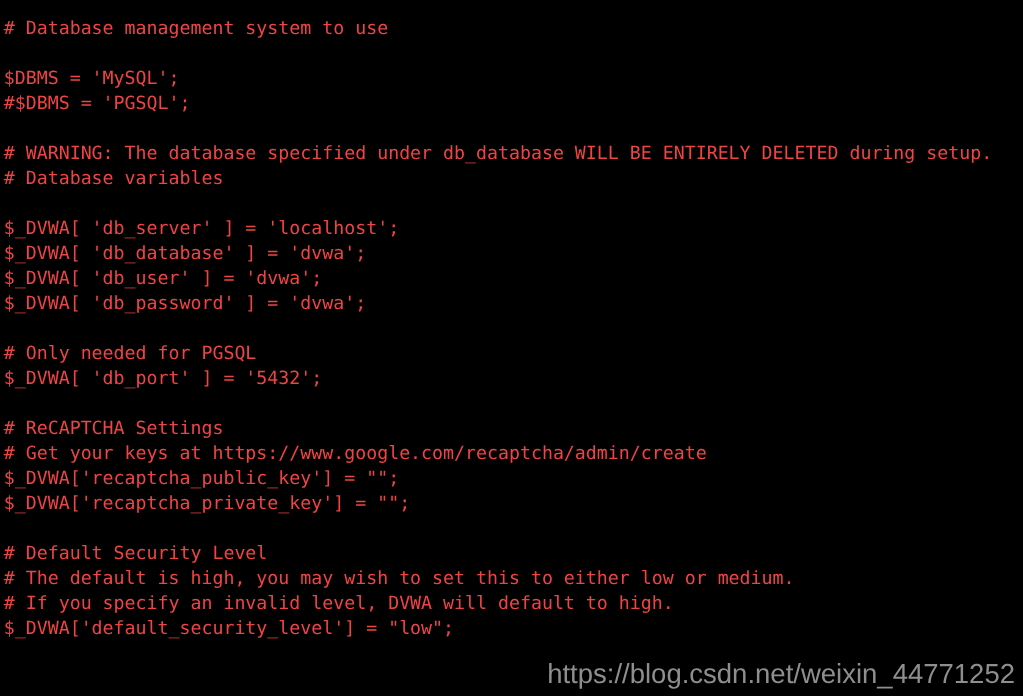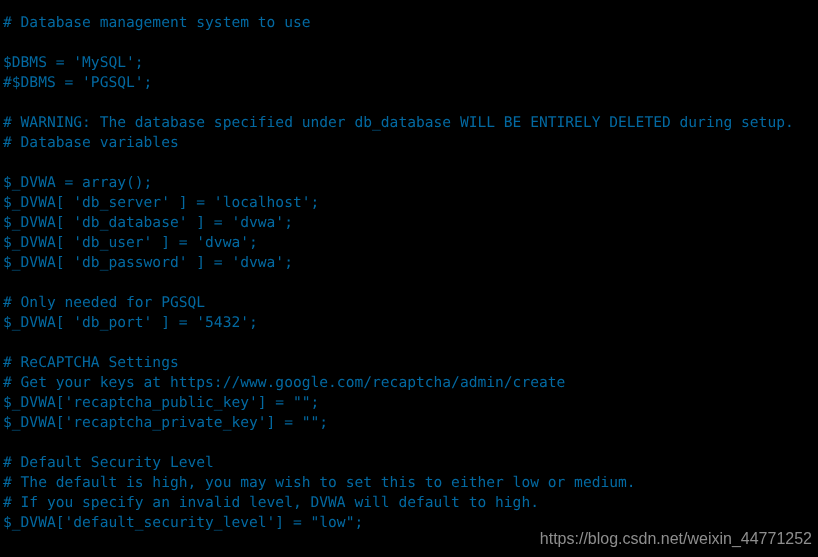--- a/index.html
+++ b/index.html
@@ -22,53 +22,52 @@
     height: 557px;
     background: #000000;
     padding: 13px 0 0 3px;
     box-sizing: border-box;
   }
   .code-line {
     font-family: "DejaVu Sans Mono", "Liberation Mono", monospace;
     font-size: 14.6px;
     line-height: 20px;
     height: 20px;
-    color: #0369a1;
+    color: #ef4444;
     white-space: pre;
     letter-spacing: 0px;
     text-rendering: geometricPrecision;
   }
   .code-line.blank {
     color: transparent;
   }
   #watermark {
     position: absolute;
     right: 6px;
     bottom: 8px;
     font-family: "Liberation Sans", "DejaVu Sans", sans-serif;
-    font-size: 16px;
+    font-size: 22px;
     line-height: 20px;
     color: #8e8e8e;
     white-space: pre;
     pointer-events: none;
   }
 </style>
 </head>
 <body>
 
 <div id="terminal">
     <div class="code-line"># Database management system to use</div>
     <div class="code-line blank">&nbsp;</div>
     <div class="code-line">$DBMS = 'MySQL';</div>
     <div class="code-line">#$DBMS = 'PGSQL';</div>
     <div class="code-line blank">&nbsp;</div>
     <div class="code-line"># WARNING: The database specified under db_database WILL BE ENTIRELY DELETED during setup.</div>
     <div class="code-line"># Database variables</div>
     <div class="code-line blank">&nbsp;</div>
-    <div class="code-line">$_DVWA = array();</div>
     <div class="code-line">$_DVWA[ 'db_server' ] = 'localhost';</div>
     <div class="code-line">$_DVWA[ 'db_database' ] = 'dvwa';</div>
     <div class="code-line">$_DVWA[ 'db_user' ] = 'dvwa';</div>
     <div class="code-line">$_DVWA[ 'db_password' ] = 'dvwa';</div>
     <div class="code-line blank">&nbsp;</div>
     <div class="code-line"># Only needed for PGSQL</div>
     <div class="code-line">$_DVWA[ 'db_port' ] = '5432';</div>
     <div class="code-line blank">&nbsp;</div>
     <div class="code-line"># ReCAPTCHA Settings</div>
     <div class="code-line"># Get your keys at https://www.google.com/recaptcha/admin/create</div>

